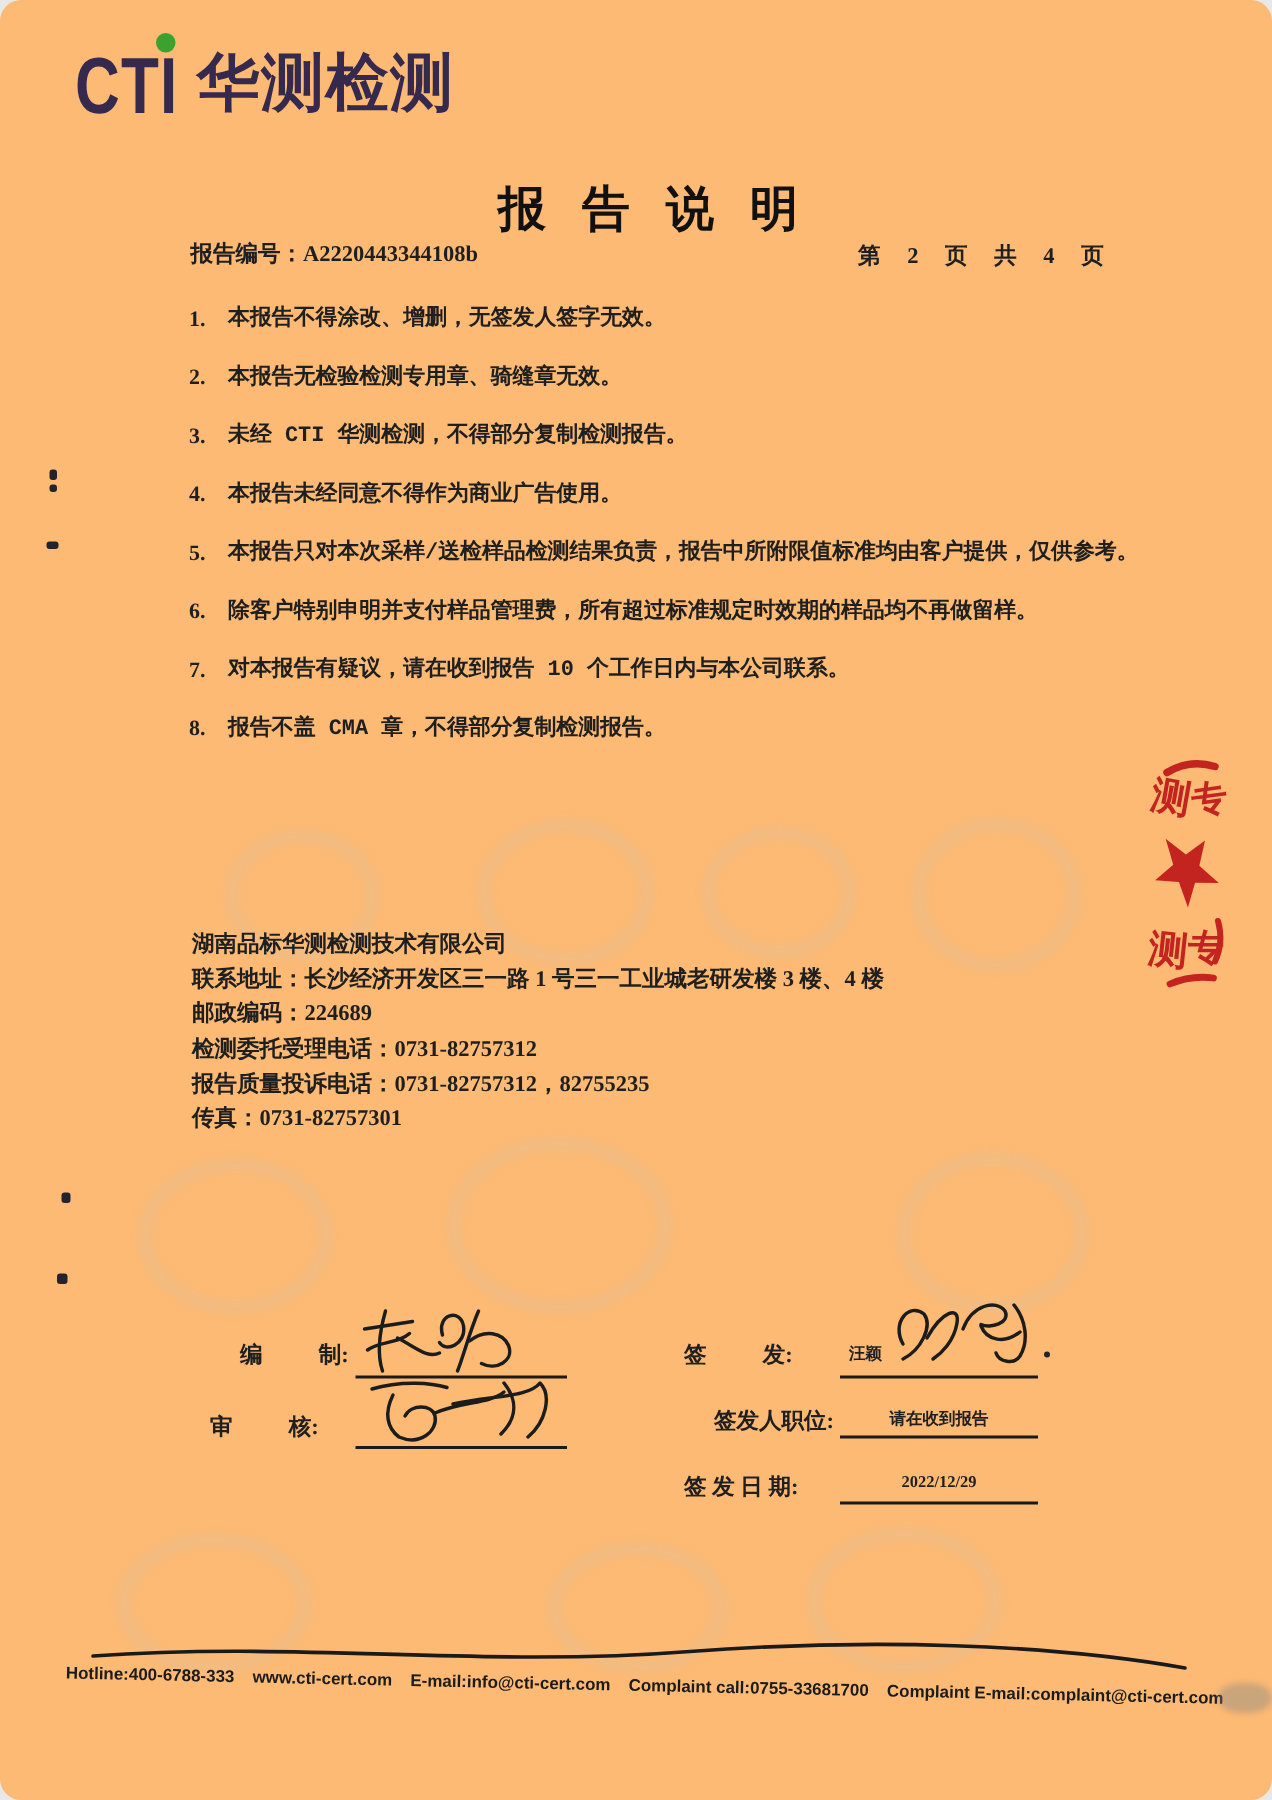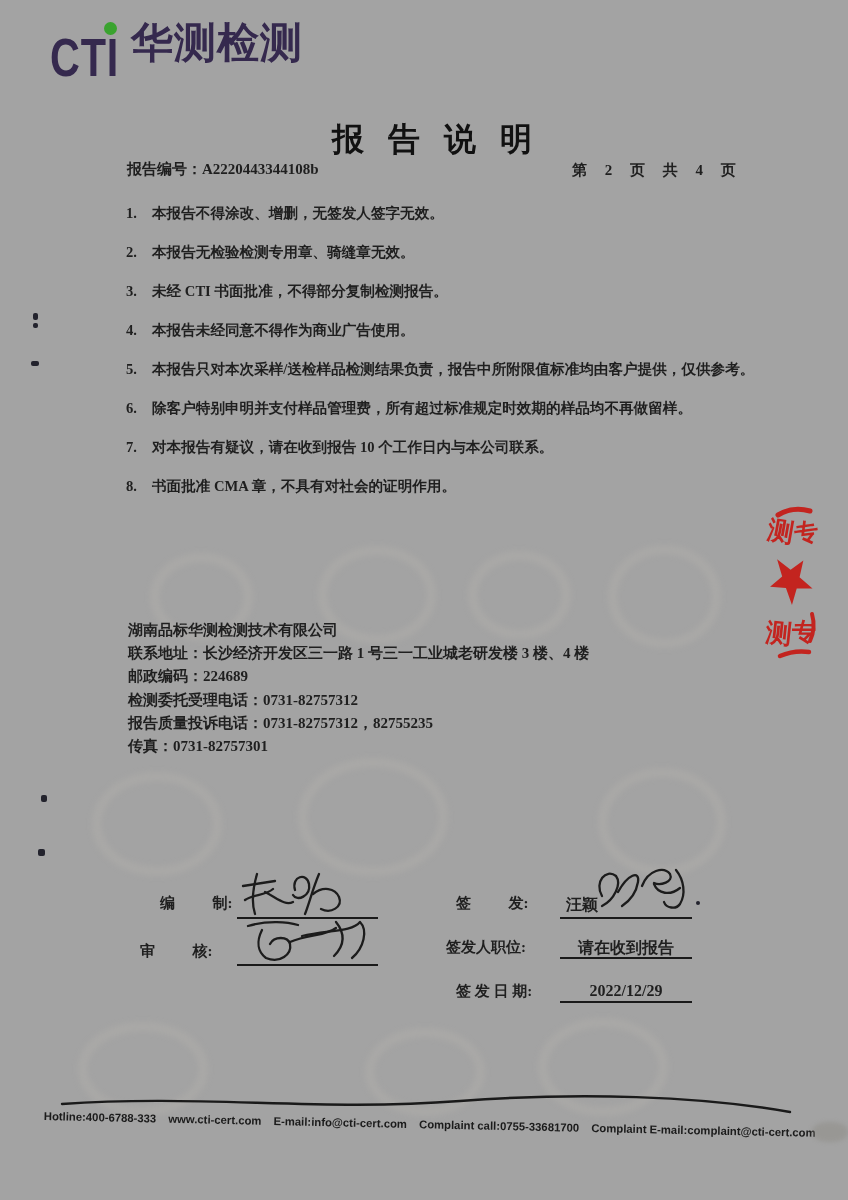--- a/index.html
+++ b/index.html
@@ -1,55 +1,55 @@
 <!DOCTYPE html>
 <html><head>
 <meta charset="utf-8">
 <style>
   html,body{margin:0;padding:0;background:#e8e8e6;}
   .page{
     position:relative;width:848px;height:1200px;margin:0 auto;
-    background:#a3a3a3;overflow:hidden;
-    font-family:"Liberation Serif","DejaVu Serif",serif;color:#1f1f1f;
+    background:#fdba74;overflow:hidden;
+    font-family:"Liberation Serif","DejaVu Serif",serif;color:#1f1f1f;border-radius:14px;
   }
   .abs{position:absolute;}
 
   
   .logo-cti{
     left:50px;top:31px;font-family:"Liberation Sans","DejaVu Sans",sans-serif;
     font-size:53px;font-weight:bold;color:#35294e;line-height:1;
     transform:scaleX(.78);transform-origin:left top;letter-spacing:1px;
   }
   .logo-dot{left:104px;top:22px;width:13px;height:13px;border-radius:50%;background:#3aa32f;}
   .logo-cn{
-    left:131px;top:22px;font-family:"Liberation Sans","DejaVu Sans",sans-serif;
+    left:131px;top:34px;font-family:"Liberation Sans","DejaVu Sans",sans-serif;
     font-size:42px;font-weight:bold;color:#35294e;line-height:1;letter-spacing:1px;
   }
 
   
   .doc-title{
     left:0;top:118px;width:100%;text-align:center;padding-left:24px;box-sizing:border-box;
     font-size:32px;font-weight:bold;letter-spacing:8px;white-space:pre;color:#111;
   }
   .report-no{left:127px;top:160px;font-size:15px;font-weight:bold;}
   .page-info{left:572px;top:161px;font-size:15px;font-weight:bold;letter-spacing:7px;white-space:pre;}
 
   
   .notes{left:126px;top:203px;width:655px;}
   .note{display:flex;height:39px;font-size:14.6px;font-weight:bold;line-height:20px;}
   .note-num{width:26px;flex:0 0 26px;}
-  .note-text{flex:1;}
+  .note-text{flex:1;font-family:Liberation Mono, monospace;}
 
   
   .company{left:128px;top:619px;font-size:15px;font-weight:bold;line-height:23.2px;}
 
   
   .sig-label{font-size:15px;font-weight:bold;white-space:pre;}
   .u-line{height:2px;background:#1a1a1a;}
-  .sig-value{font-size:16px;font-weight:bold;text-align:center;}
+  .sig-value{font-size:11px;font-weight:bold;text-align:center;}
   .sig-svg path{fill:none;stroke:#1c1c1c;stroke-width:2.3;stroke-linecap:round;stroke-linejoin:round;}
 
   
   .stamp-svg text{fill:#c3241f;font-weight:bold;font-family:"Liberation Serif",serif;}
   .stamp-svg path{stroke:#c3241f;fill:none;stroke-linecap:round;}
   .stamp-svg .star{fill:#c3241f;stroke:none;}
 
   
   .footer-line-svg{left:0;top:1088px;}
   .footer{
@@ -99,41 +99,41 @@
     <div class="note">
         <span class="note-num">1.</span>
         <span class="note-text">本报告不得涂改、增删，无签发人签字无效。</span>
       </div>
     <div class="note">
         <span class="note-num">2.</span>
         <span class="note-text">本报告无检验检测专用章、骑缝章无效。</span>
       </div>
     <div class="note">
         <span class="note-num">3.</span>
-        <span class="note-text">未经 CTI 书面批准，不得部分复制检测报告。</span>
+        <span class="note-text">未经 CTI 华测检测，不得部分复制检测报告。</span>
       </div>
     <div class="note">
         <span class="note-num">4.</span>
         <span class="note-text">本报告未经同意不得作为商业广告使用。</span>
       </div>
     <div class="note">
         <span class="note-num">5.</span>
         <span class="note-text">本报告只对本次采样/送检样品检测结果负责，报告中所附限值标准均由客户提供，仅供参考。</span>
       </div>
     <div class="note">
         <span class="note-num">6.</span>
         <span class="note-text">除客户特别申明并支付样品管理费，所有超过标准规定时效期的样品均不再做留样。</span>
       </div>
     <div class="note">
         <span class="note-num">7.</span>
         <span class="note-text">对本报告有疑议，请在收到报告 10 个工作日内与本公司联系。</span>
       </div>
     <div class="note">
         <span class="note-num">8.</span>
-        <span class="note-text">书面批准 CMA 章，不具有对社会的证明作用。</span>
+        <span class="note-text">报告不盖 CMA 章，不得部分复制检测报告。</span>
       </div>
   </div>
 
   <div class="abs company">
     <div>湖南品标华测检测技术有限公司</div>
     <div>联系地址：长沙经济开发区三一路 1 号三一工业城老研发楼 3 楼、4 楼</div>
     <div>邮政编码：224689</div>
     <div>检测委托受理电话：0731-82757312</div>
     <div>报告质量投诉电话：0731-82757312，82755235</div>
     <div>传真：0731-82757301</div>
@@ -165,21 +165,21 @@
   <div class="abs u-line" style="left:560px;top:917px;width:132px;"></div>
   <div class="abs sig-value" style="left:566px;top:895px;">汪颖</div>
   <svg class="abs sig-svg" style="left:588px;top:860px;" width="110" height="54" viewBox="0 0 110 54">
     <path d="M14,36 C6,22 18,8 28,16 C34,24 26,40 14,46"></path>
     <path d="M30,32 C40,14 52,10 50,22 C48,34 40,42 34,46"></path>
     <path d="M54,26 C60,10 76,6 82,14 C86,22 72,26 66,23"></path>
     <path d="M66,24 C70,34 82,36 92,28"></path>
     <path d="M88,10 C96,20 98,34 92,44 C88,50 78,48 76,42"></path>
   </svg>
 
-  <div class="abs sig-label" style="left:446px;top:938px;text-align:center;">签发人职位:</div>
+  <div class="abs sig-label" style="left:476px;top:938px;text-align:center;">签发人职位:</div>
   <div class="abs u-line" style="left:560px;top:957px;width:132px;"></div>
   <div class="abs sig-value" style="left:560px;top:938px;width:132px;">请在收到报告</div>
 
   <div class="abs sig-label" style="left:456px;top:982px;">签 发 日 期:</div>
   <div class="abs u-line" style="left:560px;top:1001px;width:132px;"></div>
   <div class="abs sig-value" style="left:560px;top:982px;width:132px;">2022/12/29</div>
 
   <svg class="abs stamp-svg" style="left:748px;top:478px;" width="100" height="200" viewBox="0 0 100 200">
     <path d="M30,37 Q45,28 62,33" stroke-width="5"></path>
     <text x="20" y="62" font-size="26" transform="rotate(10 32 52)">测</text>

